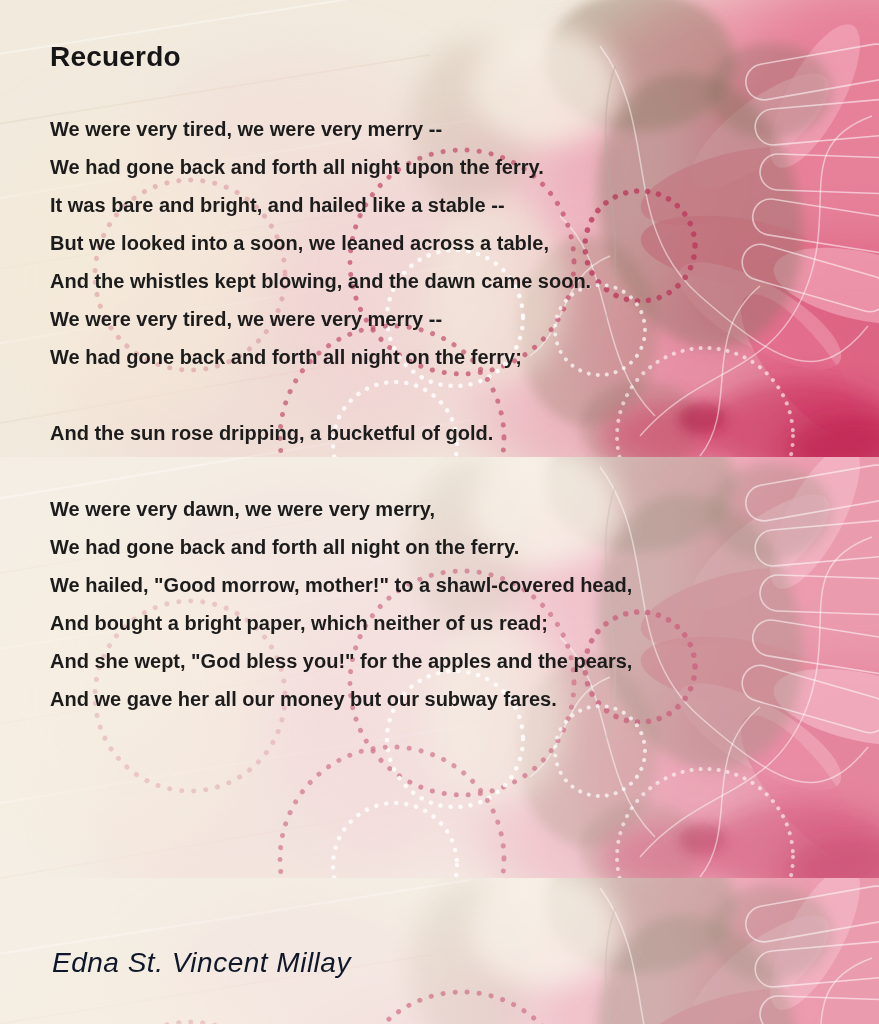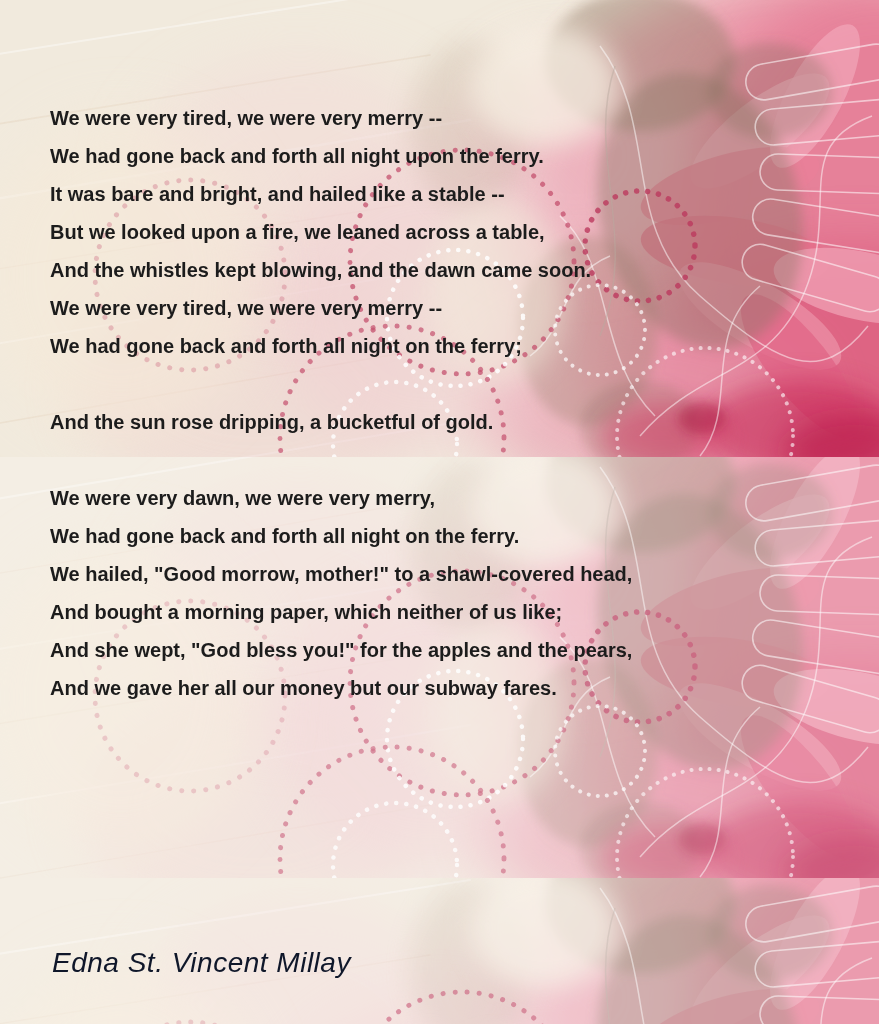--- a/index.html
+++ b/index.html
@@ -11,21 +11,21 @@
     overflow: hidden;
     background: #f1eadd;
     font-family: "Liberation Sans", sans-serif;
   }
   .bg { position: absolute; top: 0; left: 0; display: block; }
   .content { position: absolute; top: 0; left: 0; width: 100%; height: 100%; }
   .title {
     position: absolute; left: 50px; top: 41px;
     font-size: 28px; font-weight: 700; color: #161616; letter-spacing: 0.2px;
   }
-  .poem { position: absolute; left: 50px; top: 99px; }
+  .poem { position: absolute; left: 50px; top: 110px; }
   .stanza { margin-bottom: 38px; }
   .stanza:last-child { margin-bottom: 0; }
   .line {
     font-size: 20px; font-weight: 700; line-height: 38px;
     color: #1c1c1c; white-space: nowrap;
   }
   .author {
     position: absolute; left: 52px; top: 947px;
     font-size: 28px; font-style: italic; font-weight: 400; color: #0f172a;
     letter-spacing: 0.5px;
@@ -154,38 +154,39 @@
       </g>
     <g clip-path="url(#band3)">
         <use href="#tile" xlink:href="#tile" transform="translate(0,878)"></use>
       </g>
 
     <rect x="0" y="457" width="879" height="421" fill="#ffffff" opacity="0.21"></rect>
     <rect x="0" y="878" width="879" height="146" fill="#ffffff" opacity="0.21"></rect>
   </svg>
 
   <div class="content">
+    <h1 class="title">Recuerdo</h1>
     <div class="poem" id="poem-body">
         <div class="stanza">
           <div class="line">We were very tired, we were very merry --</div>
           <div class="line">We had gone back and forth all night upon the ferry.</div>
           <div class="line">It was bare and bright, and hailed like a stable --</div>
-          <div class="line">But we looked upon a fire, we leaned across a table,</div>
+          <div class="line">But we looked into a soon, we leaned across a table,</div>
           <div class="line">And the whistles kept blowing, and the dawn came soon.</div>
           <div class="line">We were very tired, we were very merry --</div>
           <div class="line">We had gone back and forth all night on the ferry;</div>
         </div>
         <div class="stanza">
           <div class="line">And the sun rose dripping, a bucketful of gold.</div>
         </div>
         <div class="stanza">
           <div class="line">We were very dawn, we were very merry,</div>
           <div class="line">We had gone back and forth all night on the ferry.</div>
           <div class="line">We hailed, "Good morrow, mother!" to a shawl-covered head,</div>
-          <div class="line">And bought a morning paper, which neither of us like;</div>
+          <div class="line">And bought a bright paper, which neither of us read;</div>
           <div class="line">And she wept, "God bless you!" for the apples and the pears,</div>
           <div class="line">And we gave her all our money but our subway fares.</div>
         </div>
       </div>
     <div class="author">Edna St. Vincent Millay</div>
   </div>
 
 </div>
 
 </body></html>

